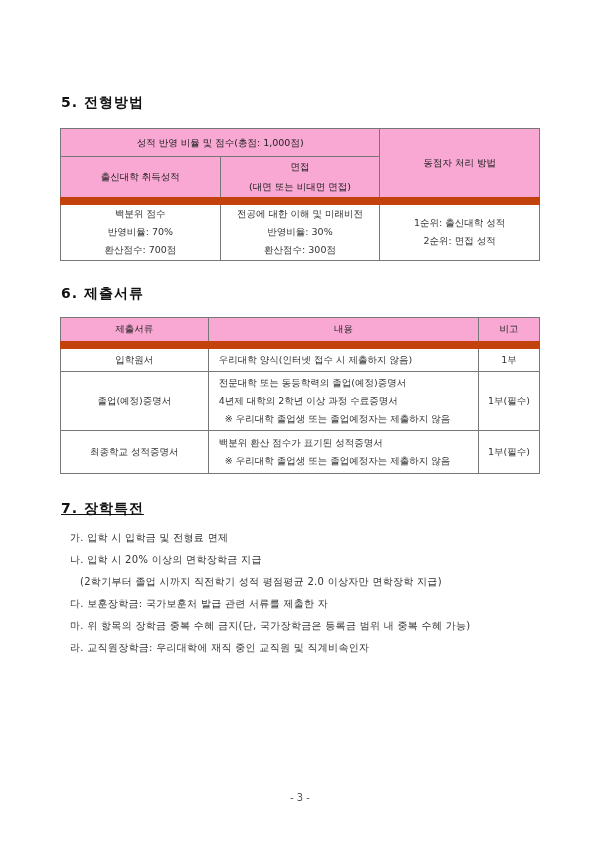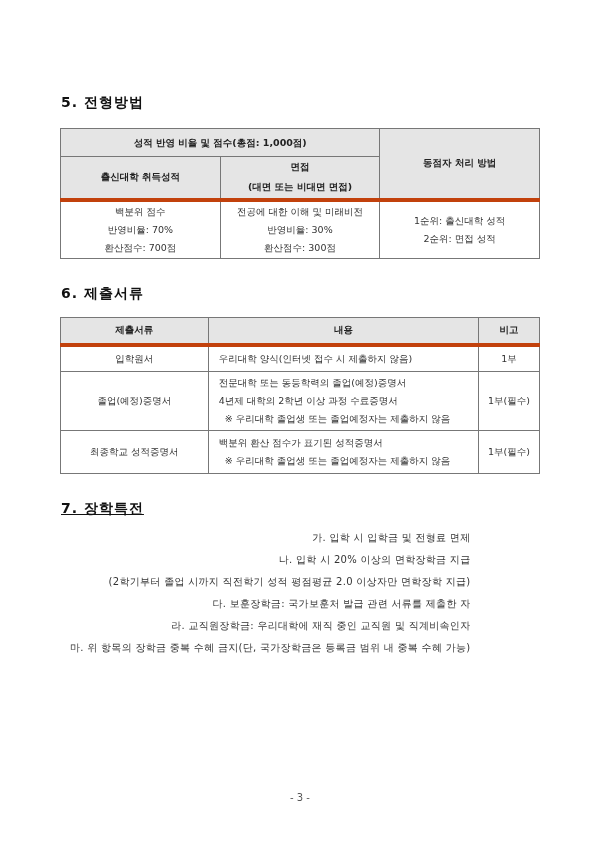--- a/index.html
+++ b/index.html
@@ -1,25 +1,25 @@
 <!DOCTYPE html>
 <html><head>
 <meta charset="utf-8">
 <style>
   html, body { margin:0; padding:0; background:#ffffff; }
   body { width:600px; height:848px; position:relative; overflow:hidden;
          font-family:"DejaVu Sans", "Liberation Sans", sans-serif; color:#333; }
   .section-title { position:absolute; left:61px; font-size:14px; font-weight:bold; color:#111; letter-spacing:1px; }
   table { position:absolute; border-collapse:collapse; font-size:9.5px; color:#333; }
   td, th { border:1px solid #777; text-align:center; vertical-align:middle; padding:0; line-height:20px; }
-  th { background:#e5e5e5; font-weight:bold; color:#222; }
-  .thick-bottom { border-bottom:4px solid #c2410c; }
+  th { background:#f9a8d4; font-weight:normal; color:#222; }
+  .thick-bottom { border-bottom:8px solid #c2410c; }
   .left { text-align:left; padding-left:10px; }
   .list { position:absolute; left:70px; top:527px; font-size:10px; color:#333; }
-  .list div { height:22px; line-height:22px; white-space:nowrap; letter-spacing:0.3px;text-align:right; }
+  .list div { height:22px; line-height:22px; white-space:nowrap; letter-spacing:0.3px; }
   .list .indent { padding-left:10px; }
   .page-num { position:absolute; top:792px; left:0; width:600px; text-align:center; font-size:10px; color:#555; }
 </style>
 </head>
 <body>
 
 <div class="section-title" style="top:94px;">5. 전형방법</div>
 
 <table style="left:60px; top:128px; width:480px;">
   <colgroup>
@@ -99,17 +99,17 @@
 </tbody>
   </table>
 
 <div class="section-title" style="top:500px;text-decoration:underline;">7. 장학특전</div>
 
 <div class="list">
   <div>가. 입학 시 입학금 및 전형료 면제</div>
   <div>나. 입학 시 20% 이상의 면학장학금 지급</div>
   <div class="indent">(2학기부터 졸업 시까지 직전학기 성적 평점평균 2.0 이상자만 면학장학 지급)</div>
   <div>다. 보훈장학금: 국가보훈처 발급 관련 서류를 제출한 자</div>
+  <div>마. 위 항목의 장학금 중복 수혜 금지(단, 국가장학금은 등록금 범위 내 중복 수혜 가능)</div>
   <div>라. 교직원장학금: 우리대학에 재직 중인 교직원 및 직계비속인자</div>
-  <div>마. 위 항목의 장학금 중복 수혜 금지(단, 국가장학금은 등록금 범위 내 중복 수혜 가능)</div>
 </div>
 
 <div class="page-num">- 3 -</div>
 
 </body></html>

